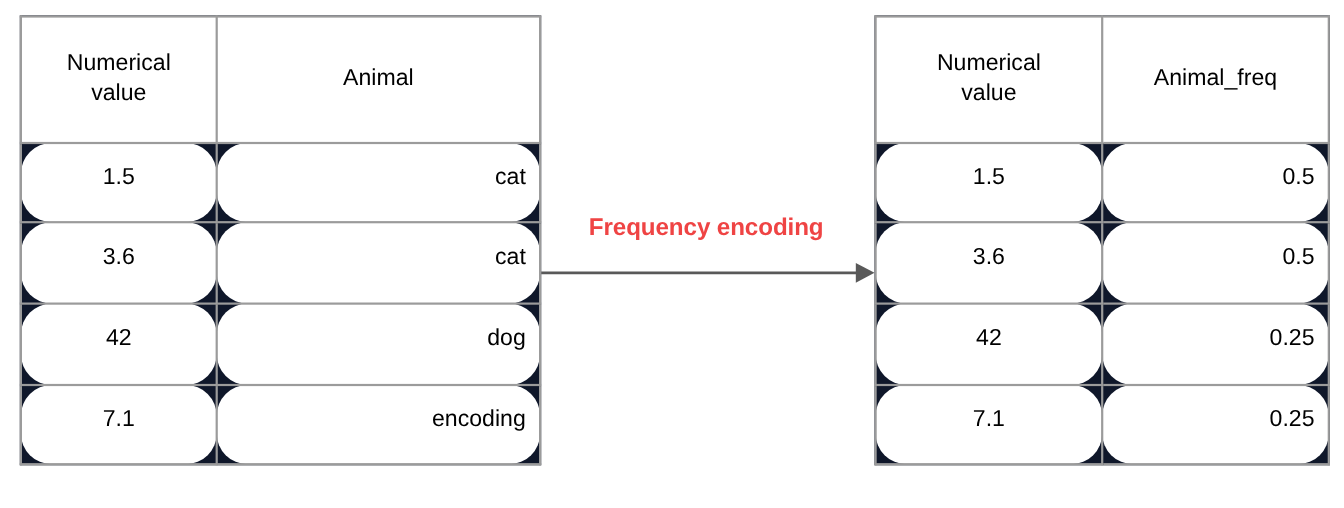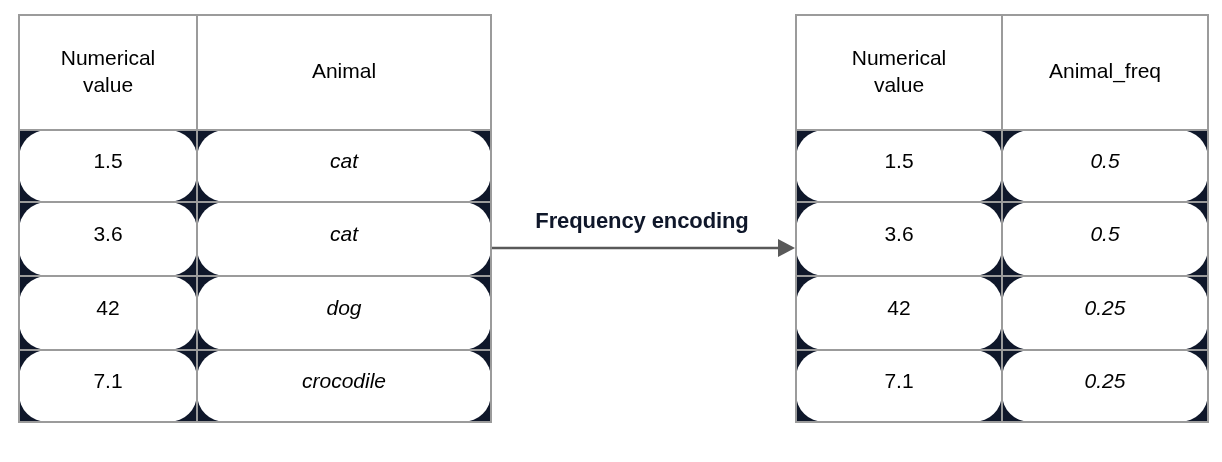--- a/index.html
+++ b/index.html
@@ -61,21 +61,21 @@
   #table-encoded .col-num   { width: 206px; }
   #table-encoded .col-label { width: 206px; }
 
   
   .row-head td { height: 113px; }
   .row-data td { height: 70px; border-radius: 28px; }
   .row-data.tall td { height: 72px; margin-top: 16px; }
 
   
   .c-center { text-align: center; }
-  .c-left   { text-align: center; font-style: italic; }
+  .c-left   { text-align: right; }
 
   .cell-text {
     display: block;
   }
   .row-head .cell-text {
     text-align: center;
     padding-bottom: 2px;
   }
   .row-data .cell-text {
     position: relative;
@@ -96,23 +96,22 @@
 
   #transform-label {
     position: absolute;
     left: 492px;
     top: 194px;
     width: 300px;
     text-align: center;
     font-size: 22px;
     font-weight: bold;
     letter-spacing: -0.1px;
-    color: #0f172a;
+    color: #ef4444;
     white-space: nowrap;
-    margin-top: 14px;
   }
 </style>
 </head>
 <body>
 
 <div class="diagram">
 
   <table class="tbl" id="table-source">
     <colgroup>
       <col class="col-num">
@@ -154,21 +153,21 @@
         <td class="c-left">
           <span class="cell-text">dog</span>
         </td>
       </tr>
 
       <tr class="row-data">
         <td class="c-center">
           <span class="cell-text">7.1</span>
         </td>
         <td class="c-left">
-          <span class="cell-text">crocodile</span>
+          <span class="cell-text">encoding</span>
         </td>
       </tr>
     </tbody>
   </table>
 
   <div id="transform-label">Frequency encoding</div>
 
   <div id="transform-arrow">
     <svg width="312" height="80" viewBox="0 0 312 80" xmlns="http://www.w3.org/2000/svg">
       <line x1="4" y1="62" x2="292" y2="62" stroke="#595959" stroke-width="2.5"></line>

